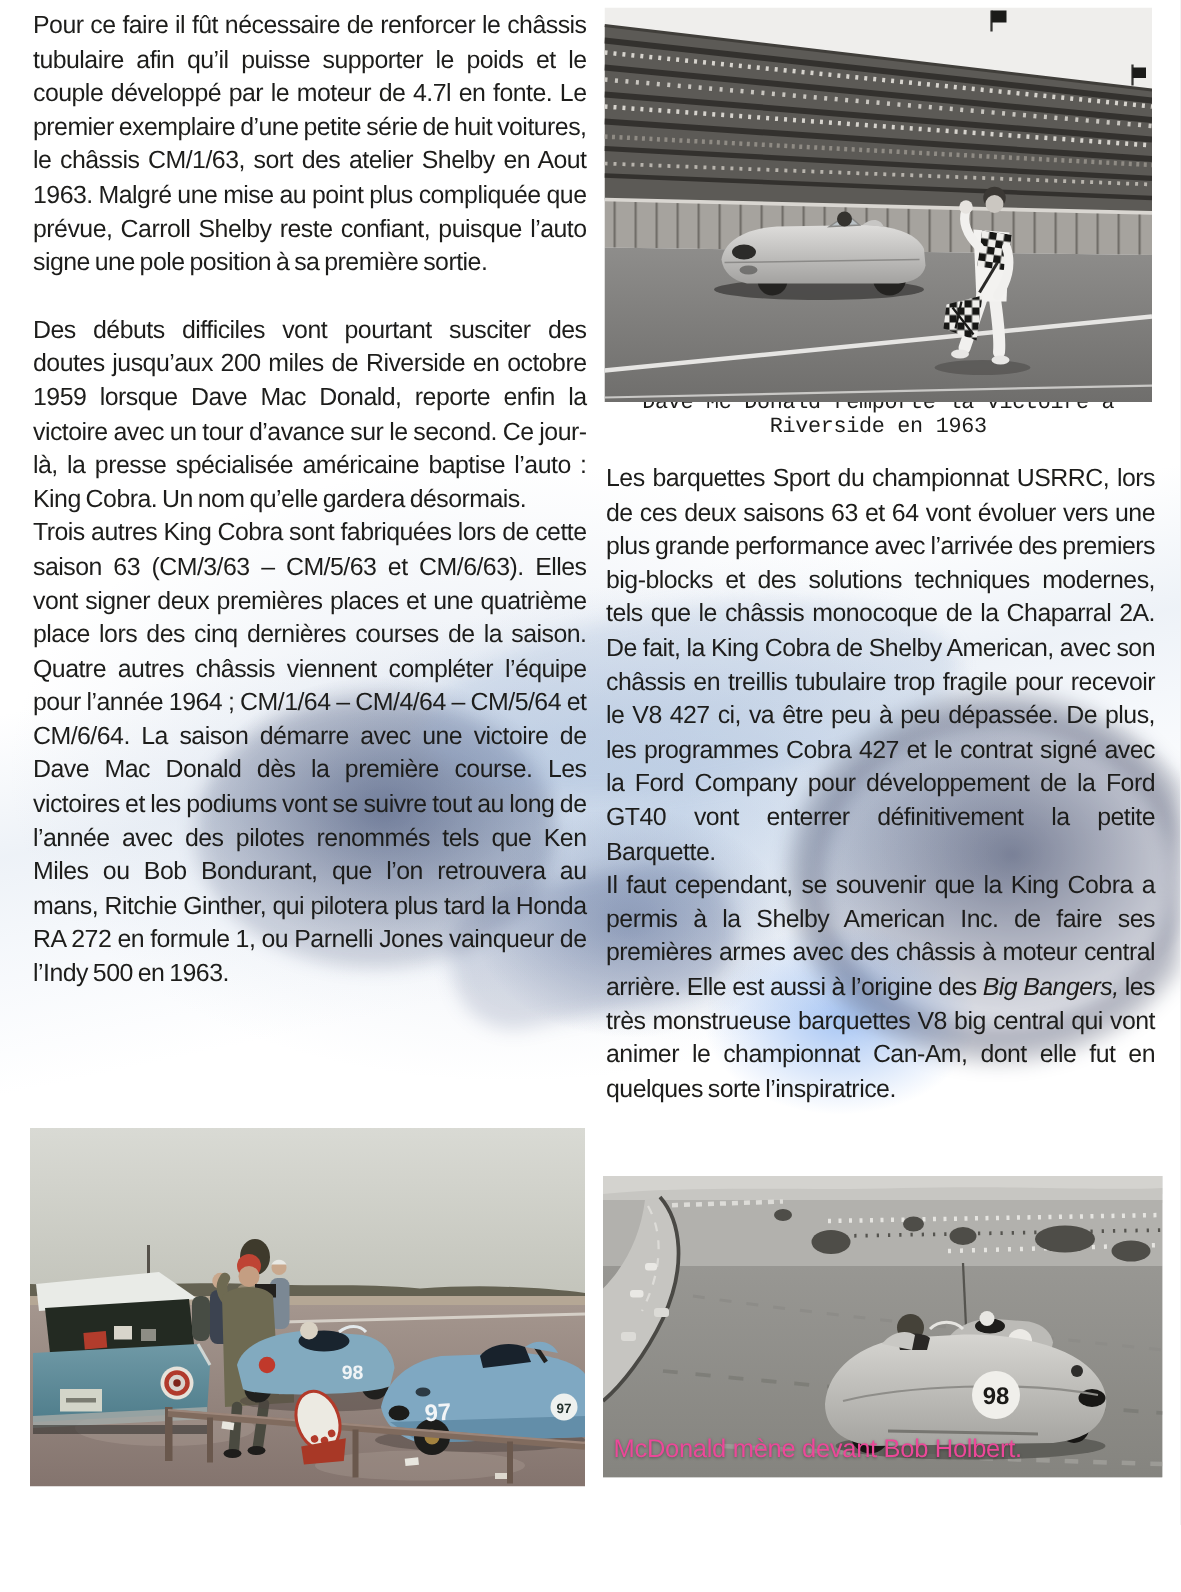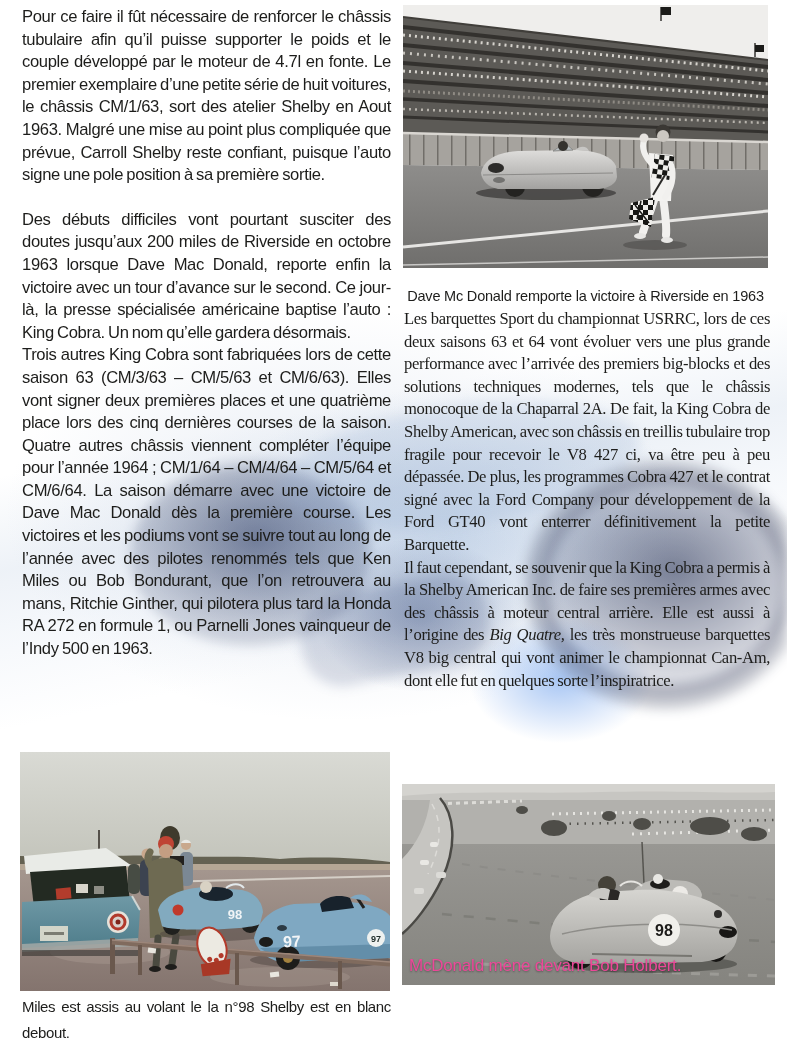--- a/index.html
+++ b/index.html
@@ -42,21 +42,21 @@
       <ellipse cx="665" cy="300" rx="128" ry="112" fill="rgba(18,32,72,0.16)" stroke="rgba(10,20,50,0.22)" stroke-width="24"></ellipse>
       <ellipse cx="250" cy="270" rx="120" ry="90" fill="rgba(22,38,82,0.18)"></ellipse>
       <rect x="300" y="300" width="190" height="90" rx="40" fill="rgba(28,48,100,0.15)" transform="rotate(-12 395 345)"></rect>
       <ellipse cx="460" cy="180" rx="180" ry="60" fill="rgba(150,175,210,0.20)" transform="rotate(-8 460 180)"></ellipse>
     </svg>
   </div>
 
   <div class="abs bodytext" style="left:22px;top:6px;width:369px;">
     <p>Pour ce faire il fût nécessaire de renforcer le châssis tubulaire afin qu’il puisse supporter le poids et le couple développé par le moteur de 4.7l en fonte. Le premier exemplaire d’une petite série de huit voitures, le châssis CM/1/63, sort des atelier Shelby en Aout 1963. Malgré une mise au point plus compliquée que prévue, Carroll Shelby reste confiant, puisque l’auto signe une pole position à sa première sortie.</p>
     <div class="gap"></div>
-    <p>Des débuts difficiles vont pourtant susciter des doutes jusqu’aux 200 miles de Riverside en octobre 1963 lorsque Dave Mac Donald, reporte enfin la victoire avec un tour d’avance sur le second. Ce jour-là, la presse spécialisée américaine baptise l’auto : King Cobra. Un nom qu’elle gardera désormais.</p>
+    <p>Des débuts difficiles vont pourtant susciter des doutes jusqu’aux 200 miles de Riverside en octobre 1959 lorsque Dave Mac Donald, reporte enfin la victoire avec un tour d’avance sur le second. Ce jour-là, la presse spécialisée américaine baptise l’auto : King Cobra. Un nom qu’elle gardera désormais.</p>
     <p>Trois autres King Cobra sont fabriquées lors de cette saison 63 (CM/3/63 – CM/5/63 et CM/6/63). Elles vont signer deux premières places et une quatrième place lors des cinq dernières courses de la saison. Quatre autres châssis viennent compléter l’équipe pour l’année 1964 ; CM/1/64 – CM/4/64 – CM/5/64 et CM/6/64. La saison démarre avec une victoire de Dave Mac Donald dès la première course. Les victoires et les podiums vont se suivre tout au long de l’année avec des pilotes renommés tels que Ken Miles ou Bob Bondurant, que l’on retrouvera au mans, Ritchie Ginther, qui pilotera plus tard la Honda RA 272 en formule 1, ou Parnelli Jones vainqueur de l’Indy 500 en 1963.</p>
   </div>
 
   <div class="abs photo" style="left:403px;top:5px;width:365px;height:263px;">
     <svg width="365" height="263" viewBox="0 0 365 263">
       <defs>
         <pattern id="chk" width="10" height="10" patternUnits="userSpaceOnUse">
           <rect width="10" height="10" fill="#171715"></rect>
           <rect width="5" height="5" fill="#efeeeb"></rect>
           <rect x="5" y="5" width="5" height="5" fill="#efeeeb"></rect>
@@ -122,25 +122,25 @@
       <path d="M250,160 C242,152 238,144 241,135" stroke="#f1f0ee" stroke-width="6" stroke-linecap="round" fill="none"></path>
       <circle cx="241" cy="133" r="4.5" fill="#e6e3df"></circle>
       <path d="M268,160 C272,172 268,184 262,192" stroke="#f1f0ee" stroke-width="6" stroke-linecap="round" fill="none"></path>
       <circle cx="260" cy="127" r="7.5" fill="#3b3834"></circle>
       <circle cx="260" cy="131" r="6" fill="#cbc7c1"></circle>
       <line x1="250" y1="190" x2="262" y2="170" stroke="#2a2927" stroke-width="2"></line>
       <path d="M228,198 L252,192 L248,222 L226,214 Z" fill="url(#chk)"></path>
       <path d="M232,200 L246,218 M238,196 L234,214" stroke="#1a1a18" stroke-width="1.5"></path>
     </svg>
   </div>
-  <div class="abs cap-center" style="left:403px;top:288px;width:365px;">Dave Mc Donald remporte la victoire à Riverside en 1963</div>
-
-  <div class="abs bodytext" style="left:404px;top:308px;width:366px;font-family:Liberation Serif, serif;">
+  <div class="abs cap-center" style="left:403px;top:261px;width:365px;font-family:Liberation Mono, monospace;">Dave Mc Donald remporte la victoire à Riverside en 1963</div>
+
+  <div class="abs bodytext" style="left:404px;top:308px;width:366px;">
     <p>Les barquettes Sport du championnat USRRC, lors de ces deux saisons 63 et 64 vont évoluer vers une plus grande performance avec l’arrivée des premiers big-blocks et des solutions techniques modernes, tels que le châssis monocoque de la Chaparral 2A. De fait, la King Cobra de Shelby American, avec son châssis en treillis tubulaire trop fragile pour recevoir le V8 427 ci, va être peu à peu dépassée. De plus, les programmes Cobra 427 et le contrat signé avec la Ford Company pour développement de la Ford GT40 vont enterrer définitivement la petite Barquette.</p>
-    <p><span>Il faut cependant, se souvenir que la King Cobra a permis à la Shelby American Inc. de faire ses premières armes avec des châssis à moteur central arrière. Elle est aussi à l’origine des </span><span class="ital">Big Quatre,</span><span> les très monstrueuse barquettes V8 big central qui vont animer le championnat Can-Am, dont elle fut en quelques sorte l’inspiratrice.</span></p>
+    <p><span>Il faut cependant, se souvenir que la King Cobra a permis à la Shelby American Inc. de faire ses premières armes avec des châssis à moteur central arrière. Elle est aussi à l’origine des </span><span class="ital">Big Bangers,</span><span> les très monstrueuse barquettes V8 big central qui vont animer le championnat Can-Am, dont elle fut en quelques sorte l’inspiratrice.</span></p>
   </div>
 
   <div class="abs photo" style="left:20px;top:752px;width:370px;height:239px;">
     <svg width="370" height="239" viewBox="0 0 370 239">
       <defs>
         <linearGradient id="skyG" x1="0" y1="0" x2="0" y2="1">
           <stop offset="0" stop-color="#d9dad4"></stop>
             <stop offset="1" stop-color="#c3c4bb"></stop>
         </linearGradient>
         <linearGradient id="tarG" x1="0" y1="0" x2="0" y2="1">
@@ -233,21 +233,20 @@
         <circle cx="186" cy="206" r="2.5" fill="#b23a2a"></circle>
         <circle cx="192" cy="209" r="2.5" fill="#b23a2a"></circle>
         <circle cx="198" cy="206" r="2.5" fill="#b23a2a"></circle>
         <path d="M176,208 L206,212 L200,226 L174,220 Z" fill="#a83826"></path>
       </g>
       <rect x="128" y="196" width="8" height="5" fill="#e8e6df" transform="rotate(8 132 198)"></rect>
       <rect x="250" y="220" width="9" height="5" fill="#e8e6df" transform="rotate(-6 254 222)"></rect>
       <rect x="310" y="230" width="8" height="4" fill="#ded9cf"></rect>
     </svg>
   </div>
-  <div class="abs cap-left" style="left:22px;top:994px;width:369px;">Miles est assis au volant le la n°98 Shelby est en blanc debout.</div>
 
   <div class="abs photo" style="left:402px;top:784px;width:373px;height:201px;">
     <svg width="373" height="201" viewBox="0 0 373 201">
       <defs>
         <linearGradient id="hillG" x1="0" y1="0" x2="0" y2="1">
           <stop offset="0" stop-color="#989793"></stop>
             <stop offset="1" stop-color="#85847f"></stop>
         </linearGradient>
         <linearGradient id="carBG" x1="0" y1="0" x2="0" y2="1">
           <stop offset="0" stop-color="#d6d5d1"></stop>

